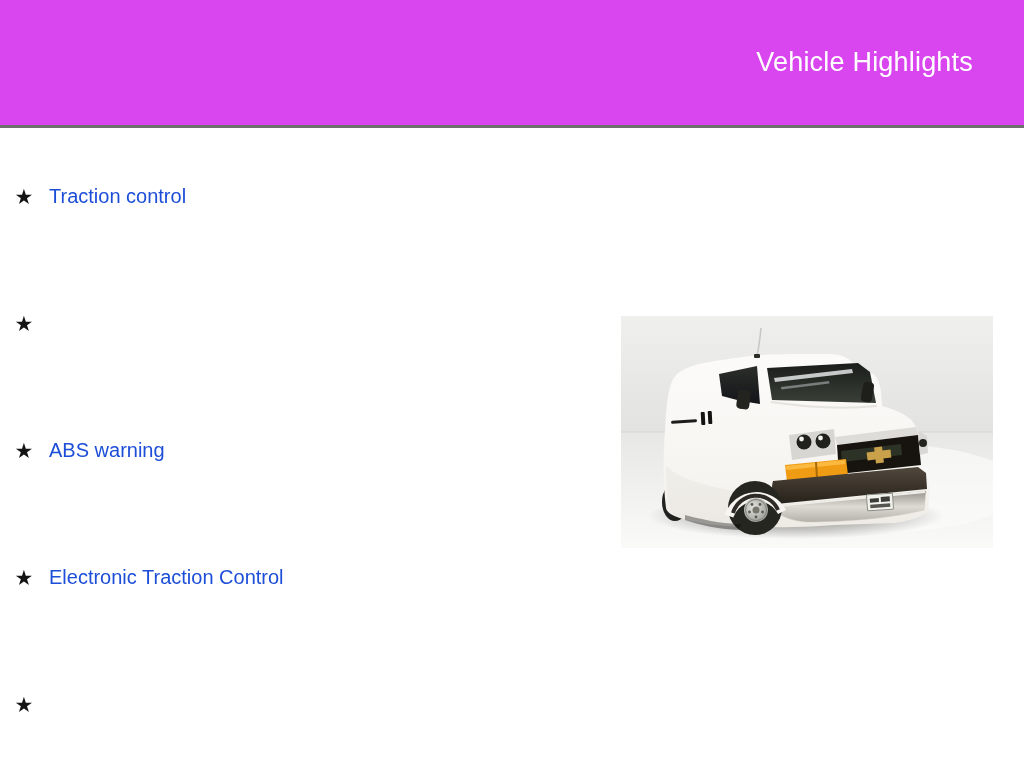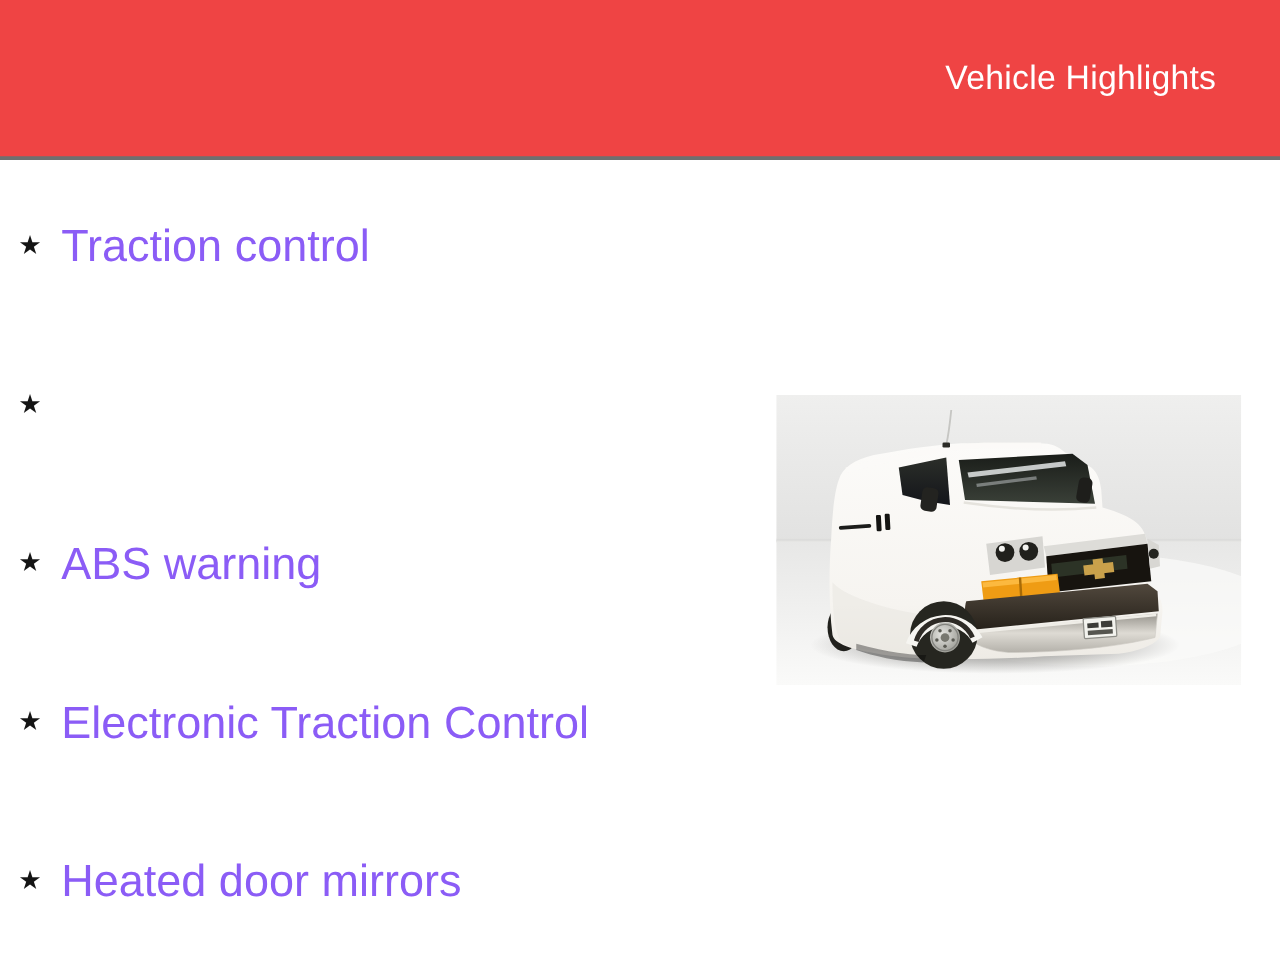--- a/index.html
+++ b/index.html
@@ -6,21 +6,21 @@
   body {
     width: 1024px; height: 768px;
     background: #ffffff;
     font-family: "Liberation Sans", sans-serif;
     position: relative;
     overflow: hidden;
   }
   .header {
     position: absolute; top: 0; left: 0;
     width: 100%; height: 128px;
-    background: #ef4444;
+    background: #d946ef;
     border-bottom: 3px solid #6f6f6f;
     box-sizing: border-box;
     display: flex; align-items: center; justify-content: flex-end;
     padding-right: 51px;
   }
   .header-title {
     margin: 0;
     color: #ffffff;
     font-size: 27px;
     font-weight: 400;
@@ -34,21 +34,21 @@
   .item {
     height: 127px;
     display: flex; align-items: center;
     gap: 14px;
   }
   .star {
     font-size: 21px; color: #141414;
     width: 22px; text-align: center; line-height: 1;
   }
   .label {
-    font-size: 36px; color: #8b5cf6;
+    font-size: 20px; color: #1d4ed8;
   }
   .photo {
     position: absolute; left: 621px; top: 316px;
     width: 372px; height: 232px;
     margin: 0;
   }
   .photo svg { display: block; width: 100%; height: 100%; }
 </style>
 </head>
 <body>
@@ -68,21 +68,20 @@
   <li class="item">
     <span class="star">★</span>
     <span class="label">ABS warning</span>
   </li>
   <li class="item">
     <span class="star">★</span>
     <span class="label">Electronic Traction Control</span>
   </li>
   <li class="item">
     <span class="star">★</span>
-    <span class="label">Heated door mirrors</span>
   </li>
 </ul>
 
 <figure class="photo">
   <svg viewBox="0 0 372 232" xmlns="http://www.w3.org/2000/svg">
     <defs>
       <linearGradient id="wallG" x1="0" y1="0" x2="0" y2="1">
         <stop offset="0" stop-color="#efefee"></stop>
           <stop offset="1" stop-color="#e2e2e1"></stop>
       </linearGradient>

